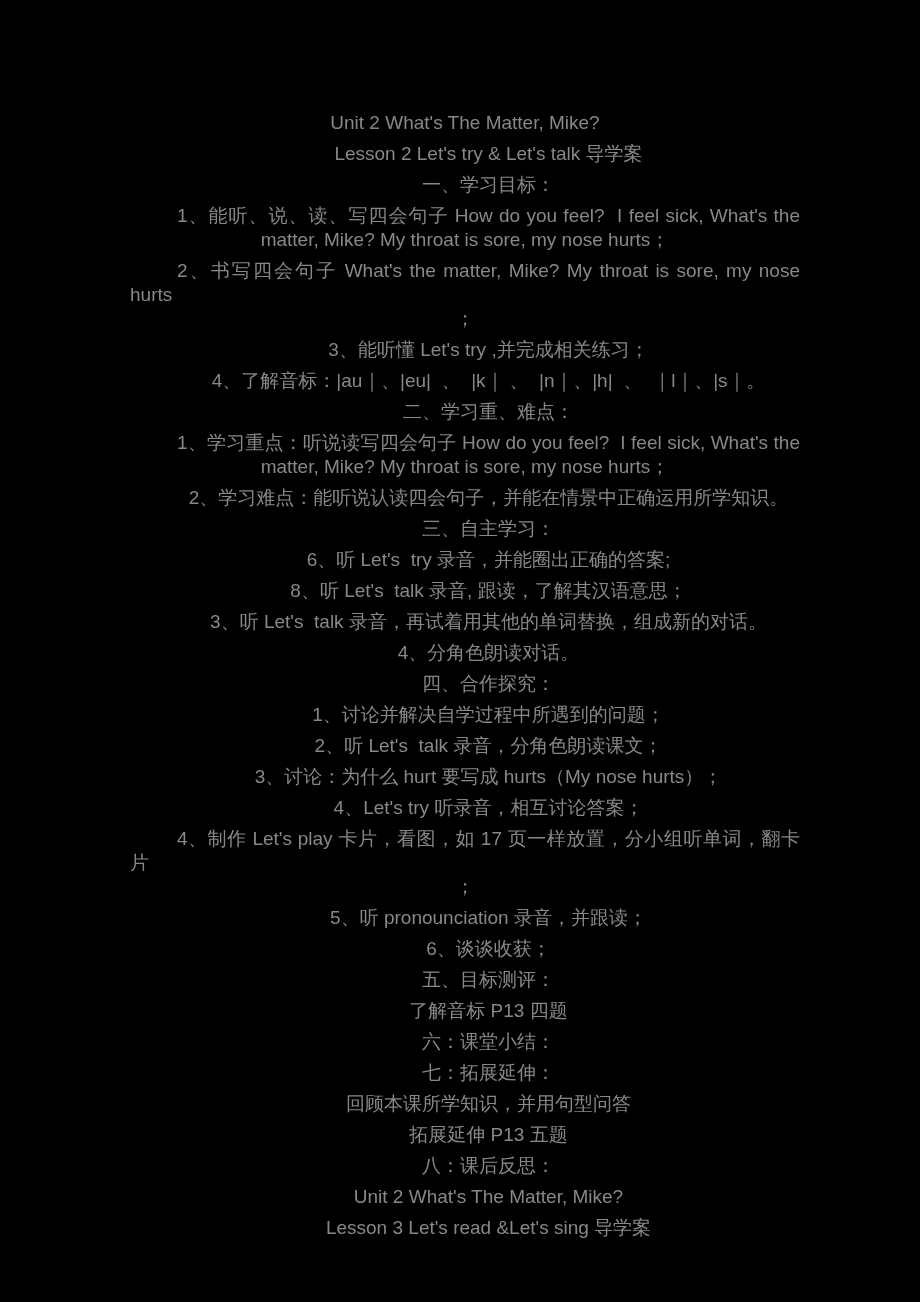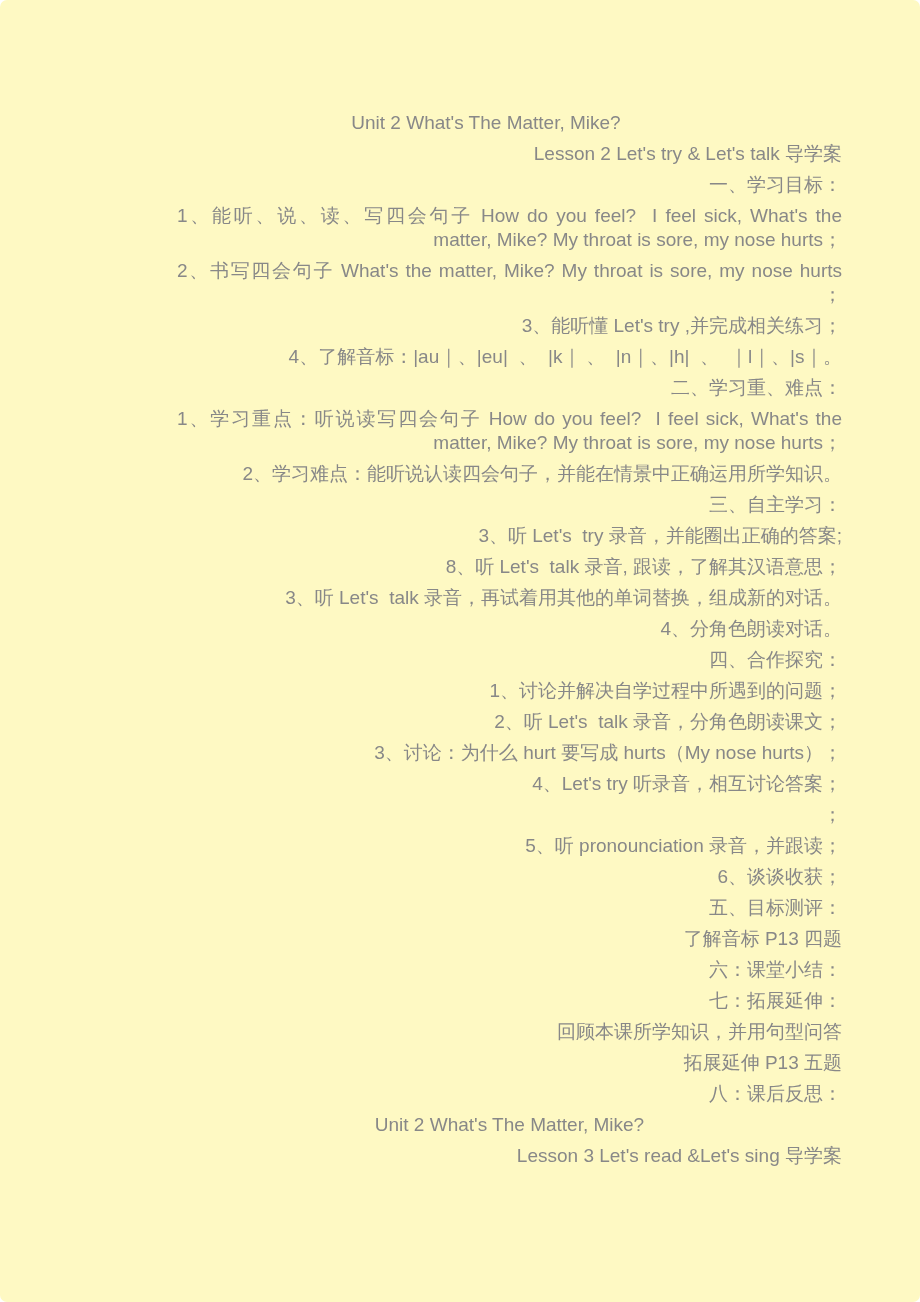--- a/index.html
+++ b/index.html
@@ -4,35 +4,34 @@
 <style>
   html, body {
     margin: 0;
     padding: 0;
     background: #ffffff;
   }
   .page {
     position: relative;
     width: 920px;
     height: 1302px;
-    background: #fef9c3;
+    background: #000000;
     box-sizing: border-box;
-    padding: 111px 78px 0 130px;
+    padding: 111px 120px 0 130px;
     overflow: hidden;
     font-family: "Liberation Sans", "DejaVu Sans", sans-serif;
     font-size: 19px;
     color: #888888;
-    border-radius: 7px;
   }
   .para { margin: 7px 0 0 0; }
   .para:first-child { margin-top: 0; }
   .line {
     line-height: 24px;
     white-space: pre-wrap;
-    text-align: right;
+    text-align: center;
   }
   .para.center .line { text-align: center; }
   .para.indent .line.first { text-indent: 47px; }
   .line.fill {
     text-align: justify;
     text-align-last: justify;
   }
 </style>
 </head>
 <body>
@@ -69,21 +68,21 @@
         <div class="line first fill">1、学习重点：听说读写四会句子 How do you feel?  I feel sick, What's the</div>
         <div class="line">matter, Mike? My throat is sore, my nose hurts；</div>
       </div>
       <div class="para indent">
         <div class="line first">2、学习难点：能听说认读四会句子，并能在情景中正确运用所学知识。</div>
       </div>
       <div class="para indent">
         <div class="line first">三、自主学习：</div>
       </div>
       <div class="para indent">
-        <div class="line first">3、听 Let's  try 录音，并能圈出正确的答案;</div>
+        <div class="line first">6、听 Let's  try 录音，并能圈出正确的答案;</div>
       </div>
       <div class="para indent">
         <div class="line first">8、听 Let's  talk 录音, 跟读，了解其汉语意思；</div>
       </div>
       <div class="para indent">
         <div class="line first">3、听 Let's  talk 录音，再试着用其他的单词替换，组成新的对话。</div>
       </div>
       <div class="para indent">
         <div class="line first">4、分角色朗读对话。</div>
       </div>
@@ -96,20 +95,21 @@
       <div class="para indent">
         <div class="line first">2、听 Let's  talk 录音，分角色朗读课文；</div>
       </div>
       <div class="para indent">
         <div class="line first">3、讨论：为什么 hurt 要写成 hurts（My nose hurts）；</div>
       </div>
       <div class="para indent">
         <div class="line first">4、Let's try 听录音，相互讨论答案；</div>
       </div>
       <div class="para indent">
+        <div class="line first fill">4、制作 Let's play 卡片，看图，如 17 页一样放置，分小组听单词，翻卡片</div>
         <div class="line">；</div>
       </div>
       <div class="para indent">
         <div class="line first">5、听 pronounciation 录音，并跟读；</div>
       </div>
       <div class="para indent">
         <div class="line first">6、谈谈收获；</div>
       </div>
       <div class="para indent">
         <div class="line first">五、目标测评：</div>

